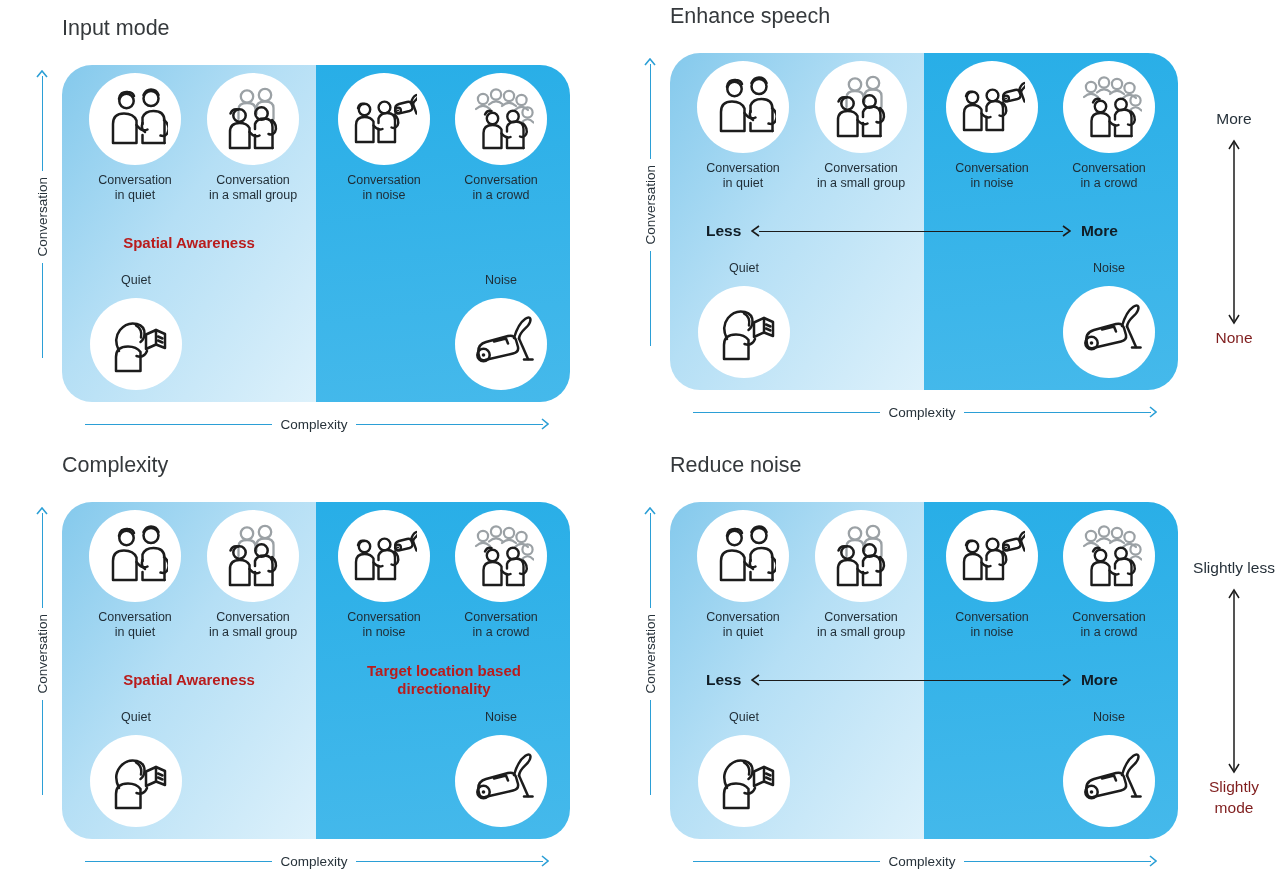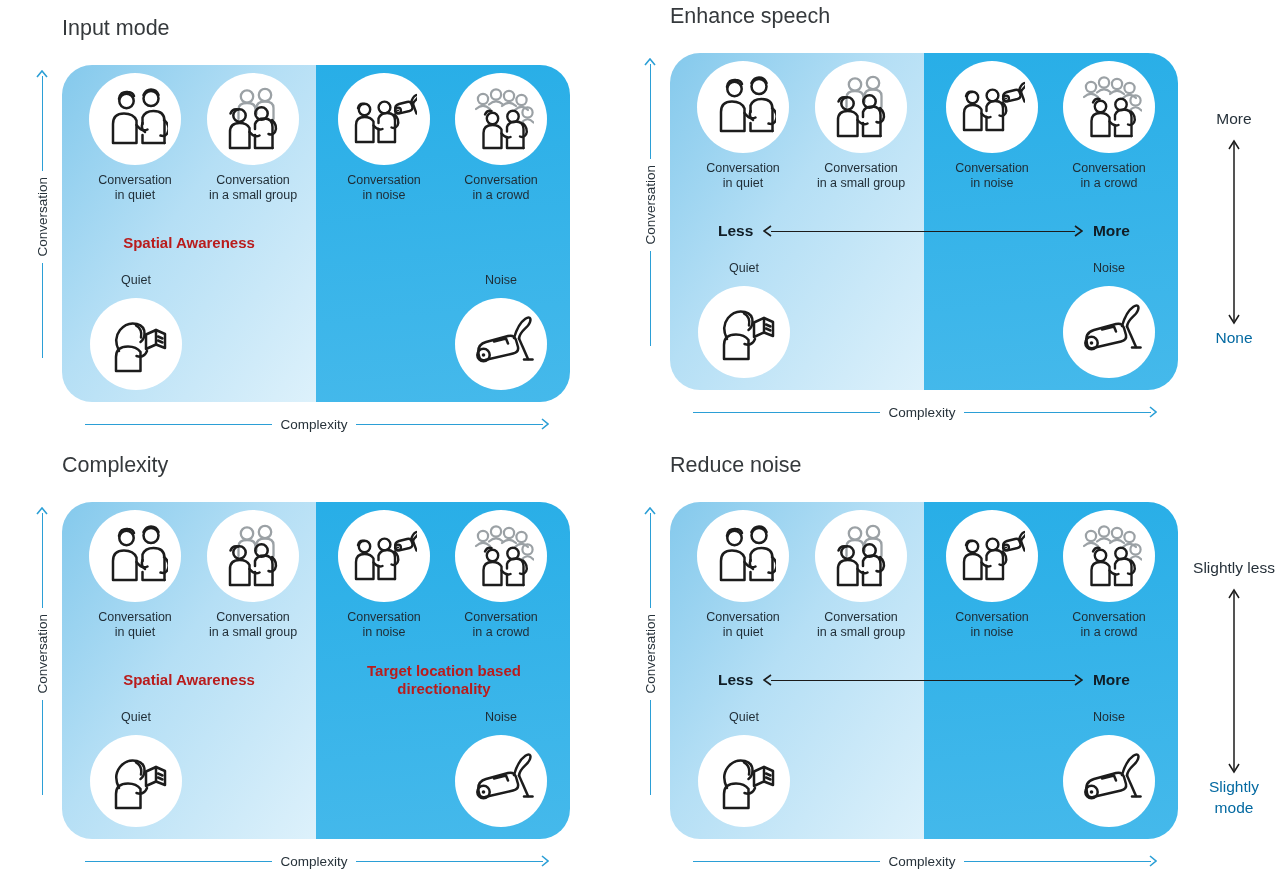--- a/index.html
+++ b/index.html
@@ -26,21 +26,21 @@
 
   .icon-label{position:absolute;top:108px;width:130px;text-align:center;font-size:12.5px;line-height:14.5px;color:#1f2c35;}
   .icon-label span{display:block;}
   .icon-label.l1{left:8px;} .icon-label.l2{left:126px;} .icon-label.l3{left:257px;} .icon-label.l4{left:374px;}
 
   .mode-label{position:absolute;top:152px;height:52px;display:flex;align-items:center;justify-content:center;
     text-align:center;font-weight:bold;font-size:15px;line-height:18px;color:#b91c1c;}
   .mode-label.left{left:17px;width:220px;}
   .mode-label.right{left:262px;width:240px;}
 
-  .scale-row{position:absolute;top:152px;left:48px;width:412px;height:52px;display:flex;align-items:center;
+  .scale-row{position:absolute;top:152px;left:36px;width:412px;height:52px;display:flex;align-items:center;
     font-weight:bold;font-size:15.5px;color:#101d26;}
   .scale-row .lbl{white-space:nowrap;}
   .scale-arrow{flex:1;display:flex;align-items:center;margin:0 10px;}
   .scale-line{flex:1;height:0;border-top:1.5px solid #1b1b1b;}
   .scale-arrow svg{flex:0 0 auto;display:block;}
   .scale-arrow svg.chl{margin-right:-1px;} .scale-arrow svg.chr{margin-left:-1px;}
 
   .small-label{position:absolute;top:208px;width:100px;text-align:center;font-size:12.5px;color:#1f2c35;}
   .small-label.quiet{left:24px;} .small-label.noise{left:389px;}
 
@@ -52,21 +52,21 @@
 
   .y-axis{position:absolute;left:33px;top:58px;width:18px;height:288px;display:flex;flex-direction:column;align-items:center;}
   .y-axis svg{flex:0 0 auto;margin-bottom:-2px;display:block;}
   .axis-line-v{flex:1;width:0;border-left:1.5px solid #2b9fd6;}
   .y-axis .lab{margin:6px 0;white-space:nowrap;font-size:13.5px;color:#27323a;
     writing-mode:vertical-rl;transform:rotate(180deg);}
 
   .side{position:absolute;left:584px;top:53px;width:84px;height:337px;}
   .side-top{position:absolute;left:0;right:0;top:26px;height:50px;display:flex;align-items:flex-end;justify-content:center;
     text-align:center;font-size:15.5px;line-height:21px;color:#26313a;}
-  .side-bottom{position:absolute;left:0;right:0;top:274px;text-align:center;font-size:15.5px;line-height:21px;color:#0369a1;}
+  .side-bottom{position:absolute;left:0;right:0;top:274px;text-align:center;font-size:15.5px;line-height:21px;color:#7f1d1d;}
   .side svg{position:absolute;left:50%;transform:translateX(-50%);top:84px;display:block;}
 
   .defs{position:absolute;width:0;height:0;overflow:hidden;}
 </style>
 </head>
 <body>
 
 <svg class="defs" aria-hidden="true">
   <defs>
     <g id="ic-pair" fill="none" stroke="#1c1c1c" stroke-width="2.5" stroke-linecap="round" stroke-linejoin="round">

